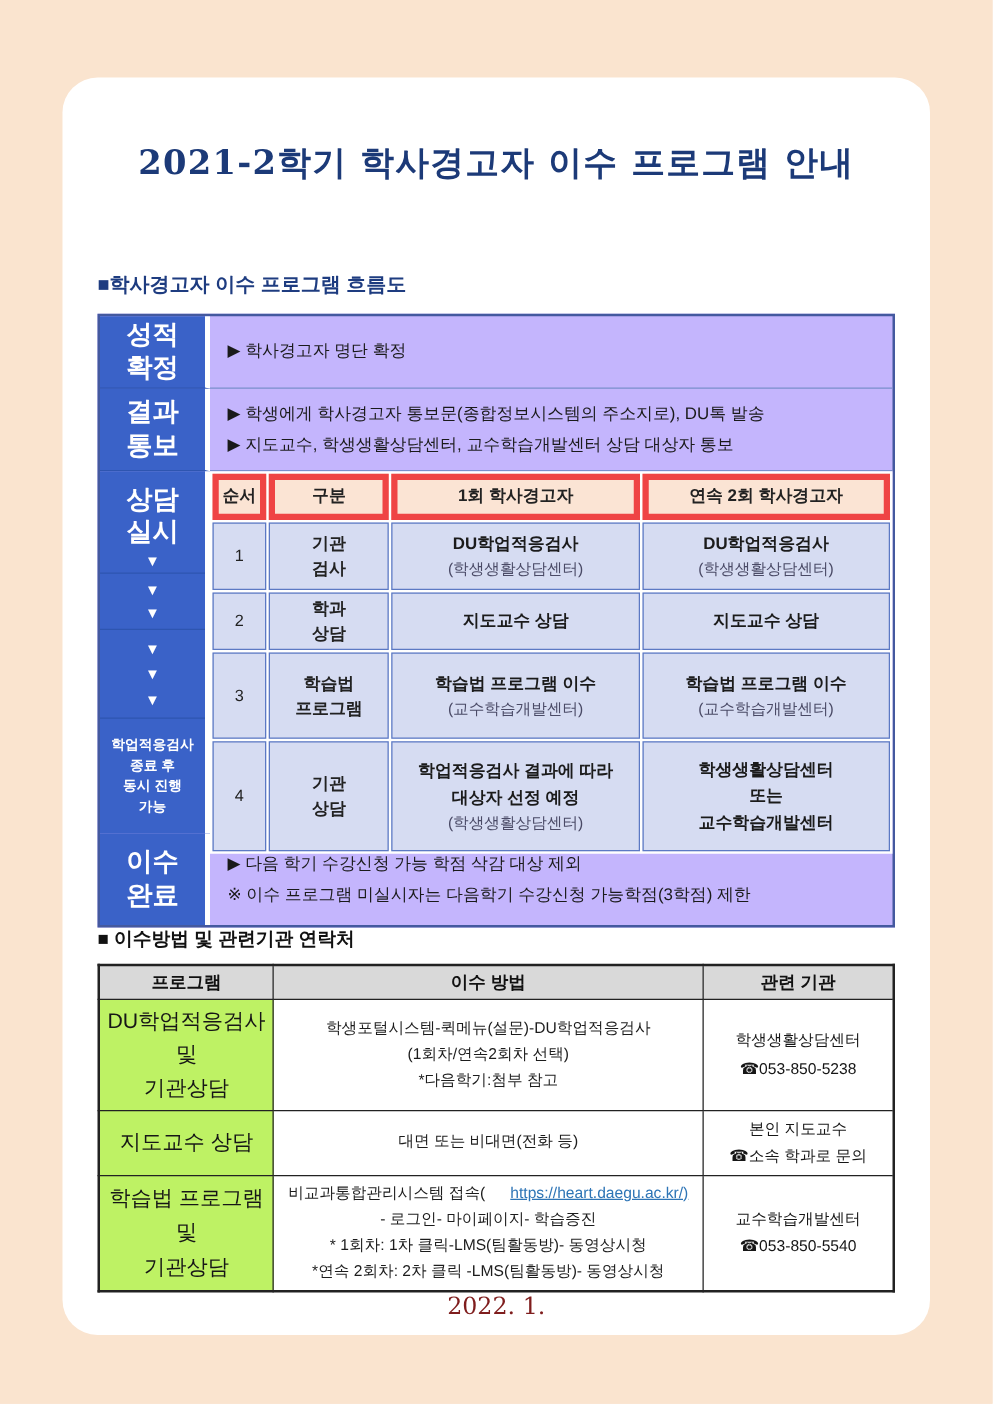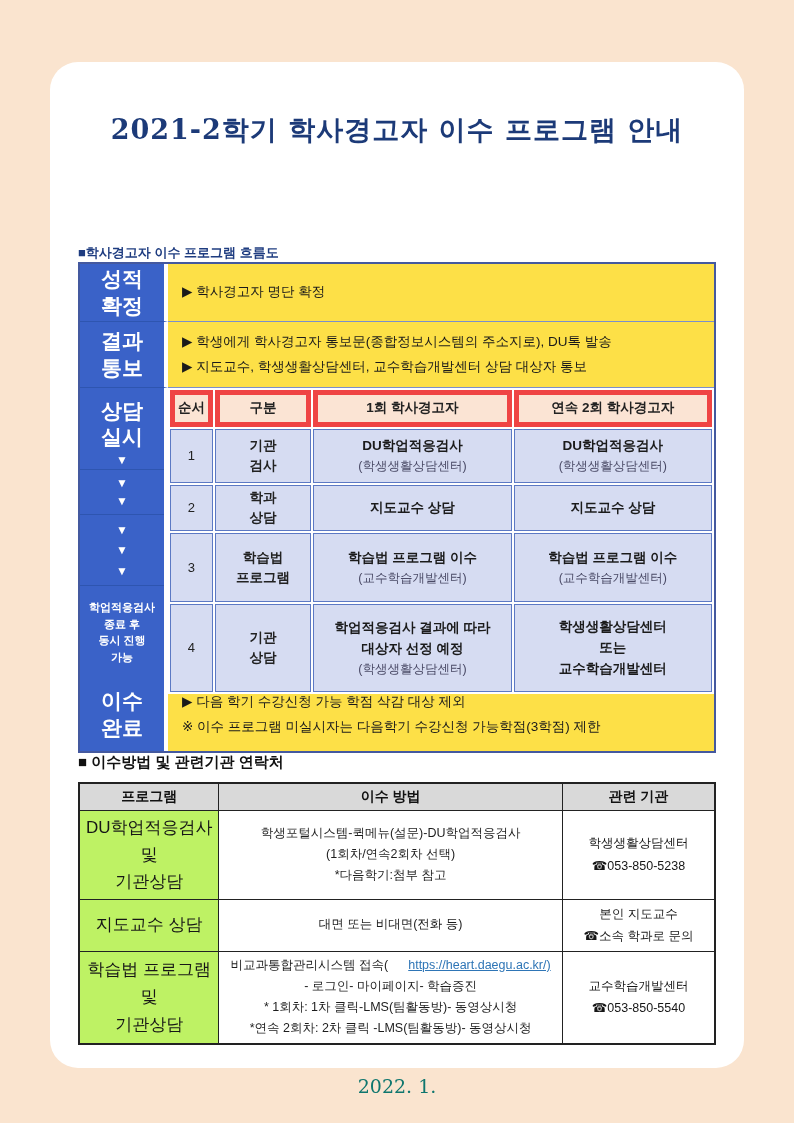--- a/index.html
+++ b/index.html
@@ -6,27 +6,27 @@
     font-family:"Liberation Sans","DejaVu Sans",sans-serif;background:#FAE4CF;}
   .card{position:absolute;left:50px;top:62px;width:694px;height:1006px;
     background:#ffffff;border-radius:28px;box-sizing:border-box;padding:0 28px;}
   .pre{white-space:pre-line;}
 
   
   .doc-title{padding-top:50px;text-align:center;font-family:"DejaVu Serif","Liberation Serif",serif;
     font-weight:bold;font-size:27px;color:#1C3A78;letter-spacing:1px;}
 
   
-  .h-flow{margin-top:96px;font-size:13px;font-weight:bold;color:#1E3C80;}
+  .h-flow{margin-top:70px;font-size:16px;font-weight:bold;color:#1E3C80;}
   .h-contact{font-size:15px;font-weight:bold;color:#111;}
 
   
-  .flow{margin-top:0;border:2px solid #44599F;display:grid;
+  .flow{margin-top:12px;border:2px solid #44599F;display:grid;
     grid-template-columns:88px 1fr;grid-template-rows:58px 66px 290px 73px;
-    background:#fde047;box-sizing:border-box;}
+    background:#c4b5fd;box-sizing:border-box;}
   .sb{background:#3A62C8;border-right:4px solid #ffffff;color:#fff;font-weight:bold;
     font-size:21px;line-height:1.25;text-align:center;display:flex;align-items:center;
     justify-content:center;box-sizing:border-box;}
   .sb-line{border-bottom:1px solid #2E55B0;}
   .ct{box-sizing:border-box;padding:6px 14px;display:flex;flex-direction:column;
     justify-content:center;font-size:13.5px;color:#1a1a1a;line-height:1.85;}
   .ct-line{border-bottom:1px solid #7A8FCC;}
 
   
   .sb-steps{flex-direction:column;justify-content:flex-start;padding:0;display:flex;}
@@ -62,22 +62,22 @@
     font-weight:bold;color:#111;height:24px;}
   table.contact td{border:1px solid #222;text-align:center;vertical-align:middle;
     padding:3px 4px;}
   table.contact col.p{width:22%;} table.contact col.m{width:54%;} table.contact col.o{width:24%;}
   td.prog{background:#bef264;font-size:17px;color:#161616;line-height:1.6;}
   td.meth{font-size:12.5px;color:#1c1c1c;line-height:1.7;}
   td.org{font-size:12.5px;color:#161616;line-height:1.8;}
   tr.c1r{height:66px;} tr.c2r{height:42px;} tr.c3r{height:84px;}
   a.heart-link{color:#2E75B6;text-decoration:underline;margin-left:20px;}
 
-  .footer-date{margin-top:30px;text-align:center;
-    font-family:"DejaVu Serif","Liberation Serif",serif;font-size:19px;color:#0f766e;}
+  .footer-date{text-align:center;
+    font-family:"DejaVu Serif","Liberation Serif",serif;font-size:19px;color:#7f1d1d;}
 </style>
 </head>
 <body>
 
 <div class="card">
 
   <div class="doc-title">2021-2학기 학사경고자 이수 프로그램 안내</div>
 
   <div class="h-flow">■학사경고자 이수 프로그램 흐름도</div>
 

